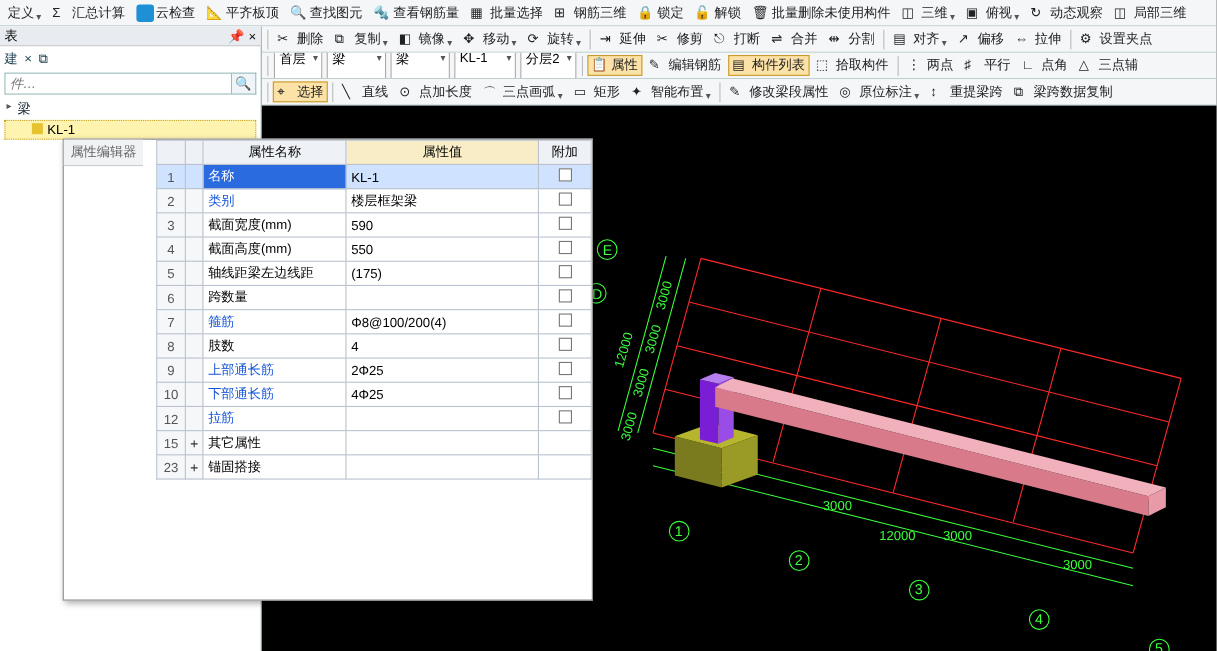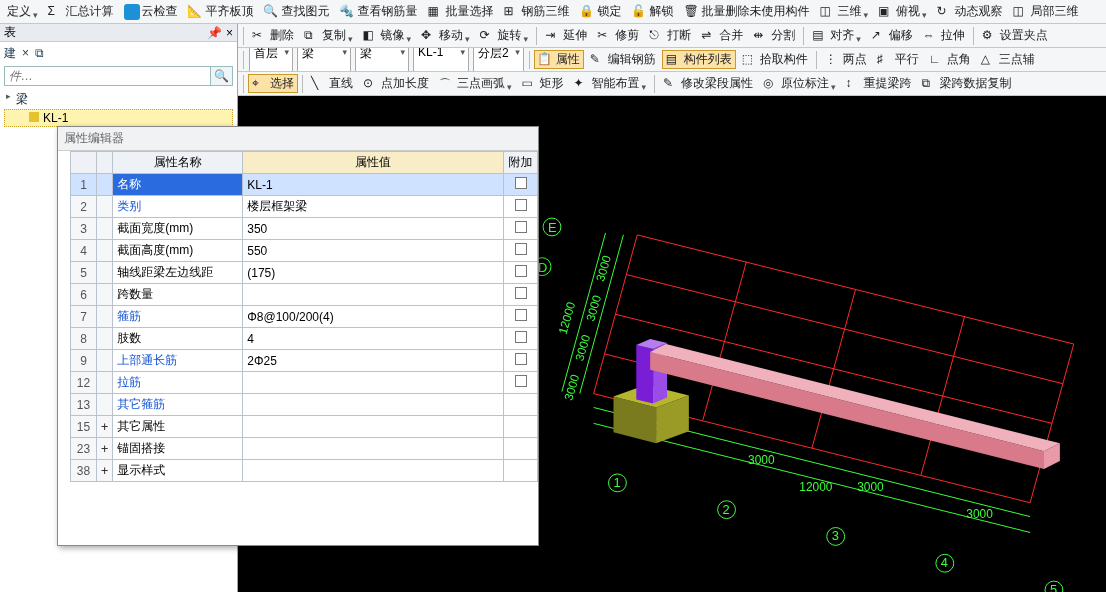--- a/index.html
+++ b/index.html
@@ -28,21 +28,21 @@
 .left .srch { display:flex; padding:2px 4px; }
 .left .srch input{ flex:1; height:20px; border:1px solid #9bb; padding:0 4px; font-style:italic; color:#888;}
 .left .srch .go{ width:22px; height:20px; border:1px solid #9bb; border-left:0; background:#eef4f8; display:flex; align-items:center; justify-content:center; cursor:pointer;}
 .left .tree { padding:2px 4px;}
 .left .tnode{ padding:1px 2px 1px 12px; color:#123; cursor:pointer; position:relative;}
 .left .tnode::before{content:"▸"; position:absolute; left:2px; top:1px; font-size:9px; color:#555;}
 .left .tleaf{ padding:1px 2px 1px 24px; background:#fff3b0; border:1px dotted #c9a227; cursor:pointer;}
 .left .tleaf .tag{ display:inline-block; width:10px; height:10px; background:#e6c22e; margin-right:4px;}
 
 
-.propwin { position:absolute; left:57px; top:126px; width:482px; height:420px; background:#fff; border:1px solid #888; box-shadow:2px 2px 6px rgba(0,0,0,.35); display:flex; flex-direction:column; }
+.propwin { position:absolute; left:57px; top:126px; width:482px; height:420px; background:#fff; border:1px solid #888; box-shadow:2px 2px 6px rgba(0,0,0,.35); display:flex; flex-direction:row; }
 .propwin .titlebar{ height:24px; background:#f0f2f4; border-bottom:1px solid #ccc; display:flex; align-items:center; padding:0 6px; color:#666;}
 .propwin .grid { flex:1; overflow:auto;padding-left:12px;}
 .propwin table{ border-collapse:collapse; width:100%; }
 .propwin th, .propwin td{ border:1px solid #b9c2cd; padding:2px 4px; height:19px; text-align:left; }
 .propwin th{ background:#eef1f5; text-align:center; font-weight:normal;}
 .propwin th.val{ background:#f8edc6; }
 .propwin td.num{ width:26px; text-align:center; color:#555; background:#f5f7f9;}
 .propwin td.name{ width:130px;}
 .propwin td.name.link{ color:#1453d6; cursor:pointer;}
 .propwin td.chk{ width:30px; text-align:center;}
@@ -372,21 +372,21 @@
       <span>属性编辑器</span>
     </div>
   <div class="grid">
     <table>
       <thead>
           <tr>
         <th style="width:26px"></th>
             <th style="width:14px"></th>
         <th>属性名称</th>
         <th class="val">属性值</th>
-        <th style="width:34px">附加</th>
+        <th style="width:48px">附加</th>
       </tr>
         </thead>
       <tbody id="prop-rows">
           <tr class="selected">
             <td class="num">1</td>
             <td class="exp"></td>
             <td class="name link">名称</td>
             <td>KL-1</td>
             <td class="chk"><span class="cb"></span></td>
           </tr>
@@ -394,21 +394,21 @@
             <td class="num">2</td>
             <td class="exp"></td>
             <td class="name link">类别</td>
             <td>楼层框架梁</td>
             <td class="chk"><span class="cb"></span></td>
           </tr>
           <tr>
             <td class="num">3</td>
             <td class="exp"></td>
             <td class="name">截面宽度(mm)</td>
-            <td>350</td>
+            <td>590</td>
             <td class="chk"><span class="cb"></span></td>
           </tr>
           <tr>
             <td class="num">4</td>
             <td class="exp"></td>
             <td class="name">截面高度(mm)</td>
             <td>550</td>
             <td class="chk"><span class="cb"></span></td>
           </tr>
           <tr>
@@ -440,50 +440,43 @@
             <td class="chk"><span class="cb"></span></td>
           </tr>
           <tr>
             <td class="num">9</td>
             <td class="exp"></td>
             <td class="name link">上部通长筋</td>
             <td>2Φ25</td>
             <td class="chk"><span class="cb"></span></td>
           </tr>
           <tr>
+            <td class="num">10</td>
+            <td class="exp"></td>
+            <td class="name link">下部通长筋</td>
+            <td>4Φ25</td>
+            <td class="chk"><span class="cb"></span></td>
+          </tr>
+          <tr>
             <td class="num">12</td>
             <td class="exp"></td>
             <td class="name link">拉筋</td>
             <td></td>
             <td class="chk"><span class="cb"></span></td>
-          </tr>
-          <tr>
-            <td class="num">13</td>
-            <td class="exp"></td>
-            <td class="name link">其它箍筋</td>
-            <td></td>
-            <td class="chk"></td>
           </tr>
           <tr>
             <td class="num">15</td>
             <td class="exp">+</td>
             <td class="name">其它属性</td>
             <td></td>
             <td class="chk"></td>
           </tr>
           <tr>
             <td class="num">23</td>
             <td class="exp">+</td>
             <td class="name">锚固搭接</td>
             <td></td>
             <td class="chk"></td>
           </tr>
-          <tr>
-            <td class="num">38</td>
-            <td class="exp">+</td>
-            <td class="name">显示样式</td>
-            <td></td>
-            <td class="chk"></td>
-          </tr>
         </tbody>
     </table>
   </div>
 </div>
 
 </body></html>

